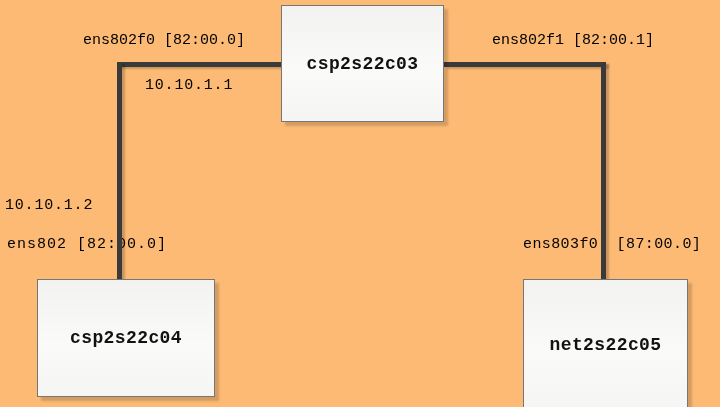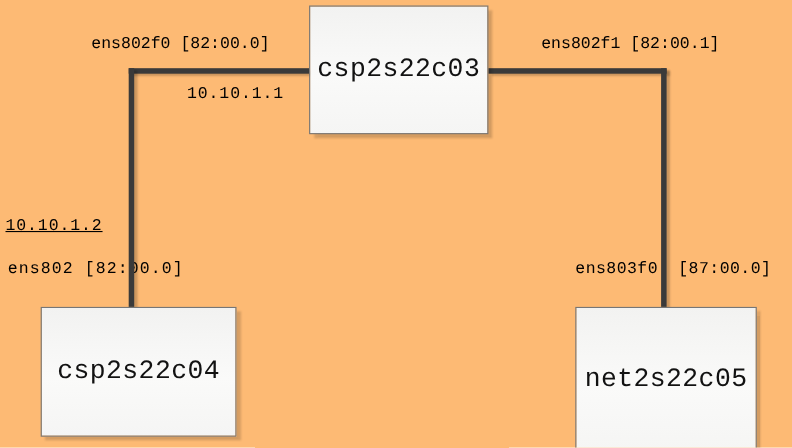--- a/index.html
+++ b/index.html
@@ -31,44 +31,45 @@
 
   
   .lbl {
     position: absolute;
     font-size: 15px;
     line-height: 15px;
     white-space: pre;
     z-index: 1;
   }
   #lb-a1-if { left: 83px;  top: 33px; }
-  #lb-a1-ip { left: 145px; top: 78px;  letter-spacing: 0.8px; margin-left: 25px; }
+  #lb-a1-ip { left: 145px; top: 78px;  letter-spacing: 0.8px; }
   #lb-a2-if { left: 452px; top: 33px; margin-left: 40px; }
   #lb-a2-ip { left: 477px; top: 78px;  letter-spacing: 0.8px; }
-  #lb-b1-ip { left: 5px;   top: 198px; letter-spacing: 0.8px; text-decoration: underline; }
+  #lb-b1-ip { left: 5px;   top: 198px; letter-spacing: 0.8px; }
   #lb-b1-if { left: 7px;   top: 237px; letter-spacing: 1px; }
   #lb-b2-ip { left: 618px; top: 192px; letter-spacing: 1.8px; }
   #lb-b2-if { left: 523px; top: 237px; letter-spacing: 0.4px; word-spacing: 9px; }
 
   
   .node {
     position: absolute;
     box-sizing: border-box;
     border: 1.5px solid #767676;
     background: linear-gradient(180deg, #f2f2f1 0%, #fafaf9 55%, #f5f5f4 100%);
     box-shadow: 4px 4px 2px rgba(0,0,0,0.16);
     display: flex;
     align-items: center;
     justify-content: center;
     z-index: 3;
   }
   .node-title {
-    font-size: 24px;
+    font-size: 18px;
     letter-spacing: 0.4px;
     color: #121212;
+    font-weight: bold;
   }
   #n-top   { left: 281px; top: 5px;   width: 163px; height: 117px; }
   #n-left  { left: 37px;  top: 279px; width: 178px; height: 118px; }
   #n-right { left: 523px; top: 279px; width: 165px; height: 132px; }
 </style>
 </head>
 <body>
 
 <div class="canvas">
 

